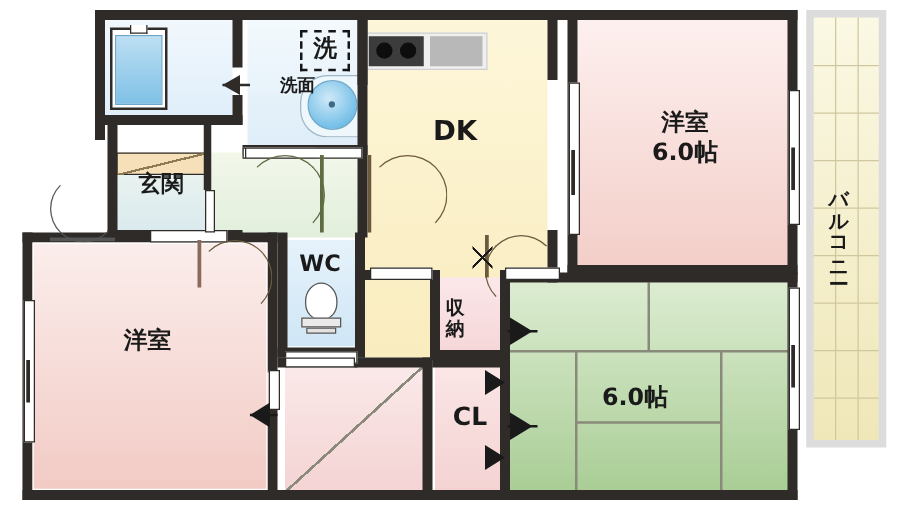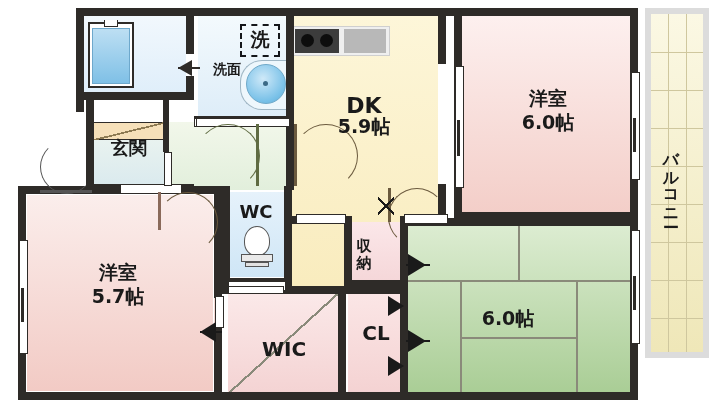--- a/index.html
+++ b/index.html
@@ -266,40 +266,37 @@
   <div class="abs" style="left:388px;top:296px;width:0;height:0;
               border-top:10px solid transparent;border-bottom:10px solid transparent;border-left:16px solid #1a1a1a;"></div>
   <div class="abs" style="left:388px;top:356px;width:0;height:0;
               border-top:10px solid transparent;border-bottom:10px solid transparent;border-left:16px solid #1a1a1a;"></div>
 
   <div class="abs" style="left:378px;top:196px;width:16px;height:20px;
               background:linear-gradient(135deg,transparent 47%,#1a1a1a 47%,#1a1a1a 53%,transparent 53%),
                          linear-gradient(45deg,transparent 47%,#1a1a1a 47%,#1a1a1a 53%,transparent 53%);"></div>
 
 
-  <div class="lbl lbl-jp" style="left:201px;top:62px;width:52px;font-size:14px;">洗面</div>
+  <div class="lbl lbl-jp" style="left:212px;top:62px;width:52px;font-size:14px;">洗面</div>
 
   <div class="lbl lbl-jp" style="left:244px;top:29px;width:32px;font-size:19px;">洗</div>
 
   <div class="lbl" style="left:322px;top:94px;width:84px;font-size:22px;">DK</div>
 
   <div class="lbl lbl-jp" style="left:95px;top:138px;width:68px;font-size:18px;">玄関</div>
-  <div class="lbl" style="left:322px;top:116px;width:84px;font-size:19px;">5.9帖</div>
 
   <div class="lbl lbl-jp" style="left:508px;top:88px;width:80px;font-size:19px;">洋室</div>
   <div class="lbl" style="left:508px;top:112px;width:80px;font-size:19px;">6.0帖</div>
 
   <div class="lbl lbl-jp" style="left:78px;top:262px;width:80px;font-size:19px;">洋室</div>
-  <div class="lbl" style="left:78px;top:286px;width:80px;font-size:19px;">5.7帖</div>
 
   <div class="lbl" style="left:468px;top:308px;width:80px;font-size:19px;">6.0帖</div>
 
   <div class="lbl" style="left:230px;top:202px;width:52px;font-size:18px;">WC</div>
 
-  <div class="lbl" style="left:246px;top:338px;width:76px;font-size:20px;">WIC</div>
 
   <div class="lbl" style="left:352px;top:322px;width:48px;font-size:20px;">CL</div>
 
   <div class="lbl lbl-jp" style="left:352px;top:238px;width:24px;font-size:15px;">収納</div>
 
   <div class="lbl lbl-jp" style="left:658px;top:120px;width:22px;font-size:16px;letter-spacing:1px;
               writing-mode:vertical-rl;text-orientation:upright;height:120px;">バルコニー</div>
 
 </div>
 

